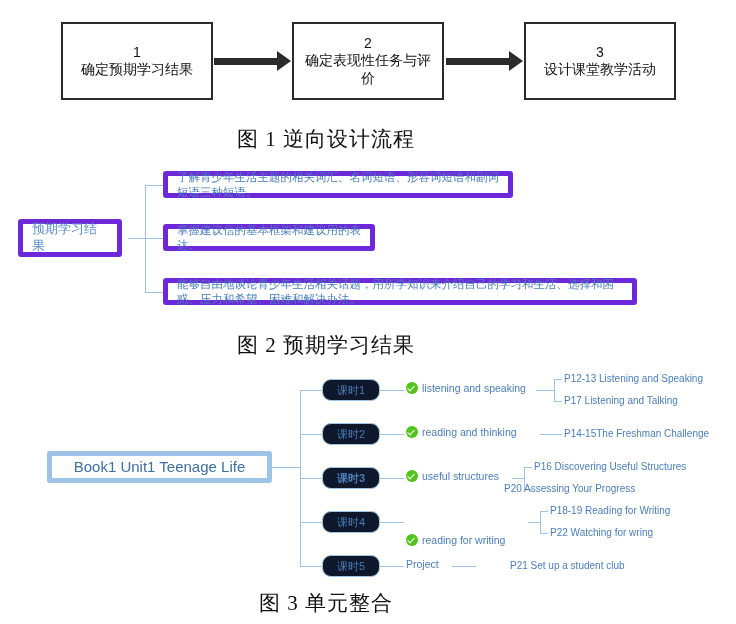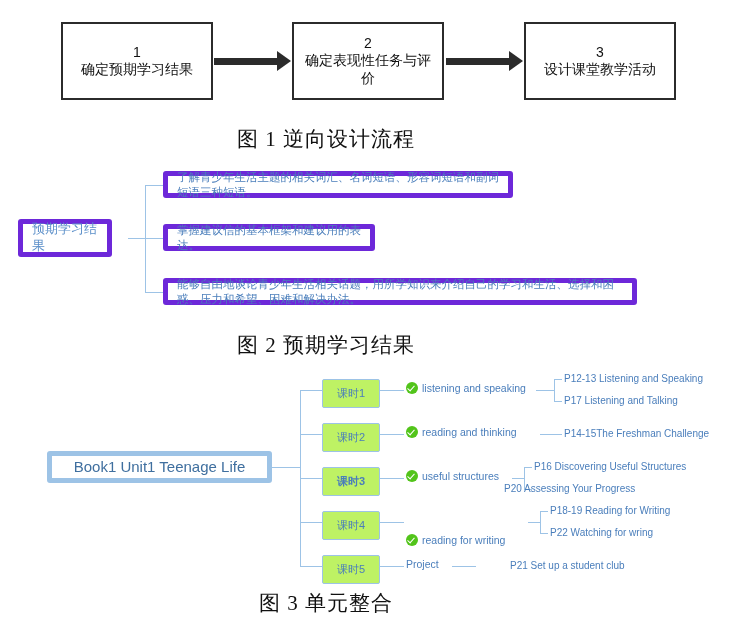--- a/index.html
+++ b/index.html
@@ -95,21 +95,21 @@
     background: #ffffff;
     color: #4a7ebb;
     font-size: 11.5px;
     display: flex;
     align-items: center;
     padding: 4px 9px;
     line-height: 1.3;
   }
   #f2root {
     left: 18px; top: 51px;
-    width: 94px; height: 38px;
+    width: 104px; height: 38px;
     justify-content: center;
     font-size: 13px;
     color: #5b8fc9;
   }
   .f2leaf {
     left: 163px;
     height: 27px;
   }
   #f2l1 { top: 3px;  width: 350px; }
   #f2l2 { top: 56px; width: 212px; }
@@ -130,25 +130,25 @@
     width: 225px; height: 32px;
     justify-content: center;
     font-size: 15px;
     color: #3f6f9f;
     border-color: #9dc3e6;
   }
   .ks {
     position: absolute;
     left: 322px;
     width: 58px;
-    height: 29px;
+    height: 22px;
     box-sizing: border-box;
     border: 1px solid #9dc3e6;
-    border-radius: 2px;
-    background: #bef264;
+    border-radius: 9px;
+    background: #0f172a;
     color: #4a7ebb;
     font-size: 11px;
     display: flex;
     align-items: center;
     justify-content: center;
   }
   #ks1 { top: 13px; }
   #ks2 { top: 57px; }
   #ks3 { top: 101px; font-weight: bold; }
   #ks4 { top: 145px; }

